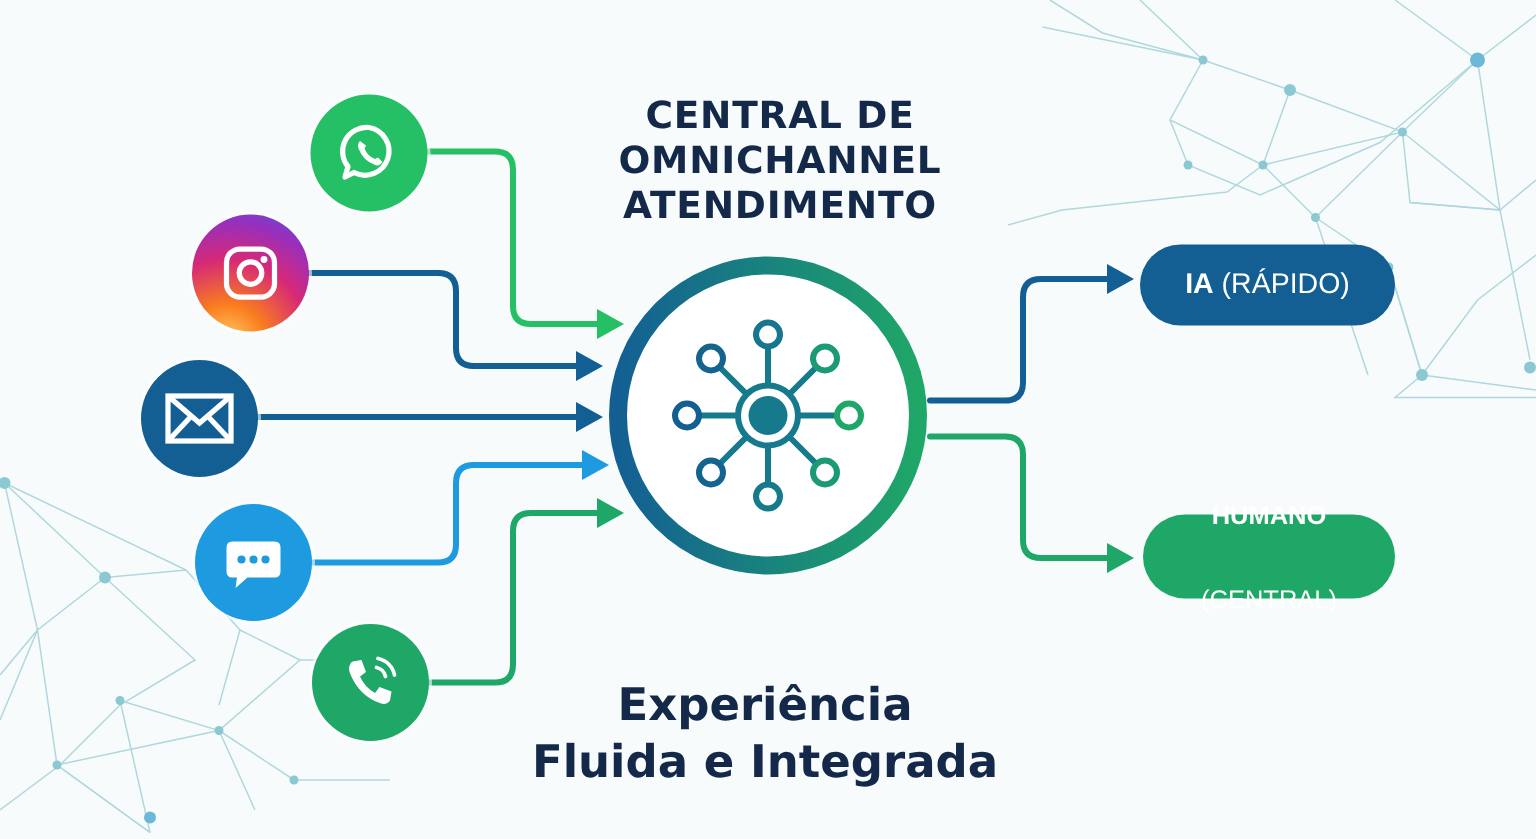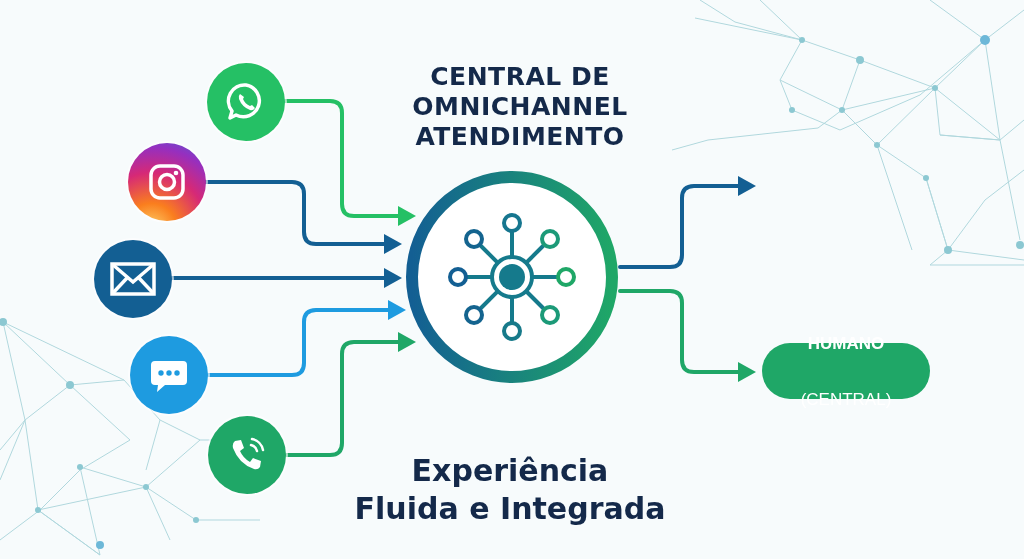--- a/index.html
+++ b/index.html
@@ -208,20 +208,26 @@
   </div>
 
   <div class="channel" style="left:208px;top:416px;background:#1fa767;">
     <svg width="44" height="44" viewBox="0 0 44 44">
       <path d="M10 8 L16 7 L19 15 L15 18 Q18 25 25 29 L28 25 L36 28 L35 34 Q33 37 29 36 Q14 31 8 15 Q7 10 10 8 Z" fill="#fff"></path>
       <path d="M26 12 A8 8 0 0 1 32 18" fill="none" stroke="#fff" stroke-width="2.5" stroke-linecap="round"></path>
       <path d="M27 6 A14 14 0 0 1 38 17" fill="none" stroke="#fff" stroke-width="2.5" stroke-linecap="round"></path>
     </svg>
   </div>
 
+  <div class="pill pill-ia">
+    <div>
+      <span class="b">IA</span>
+      <span>(RÁPIDO)</span>
+    </div>
+  </div>
 
   <div class="pill pill-human">
     <span class="b">HUMANO</span>
     <span>(CENTRAL)</span>
   </div>
 
   <div class="subtitle">
     <span>Experiência</span>
     <span>Fluida e Integrada</span>
   </div>

